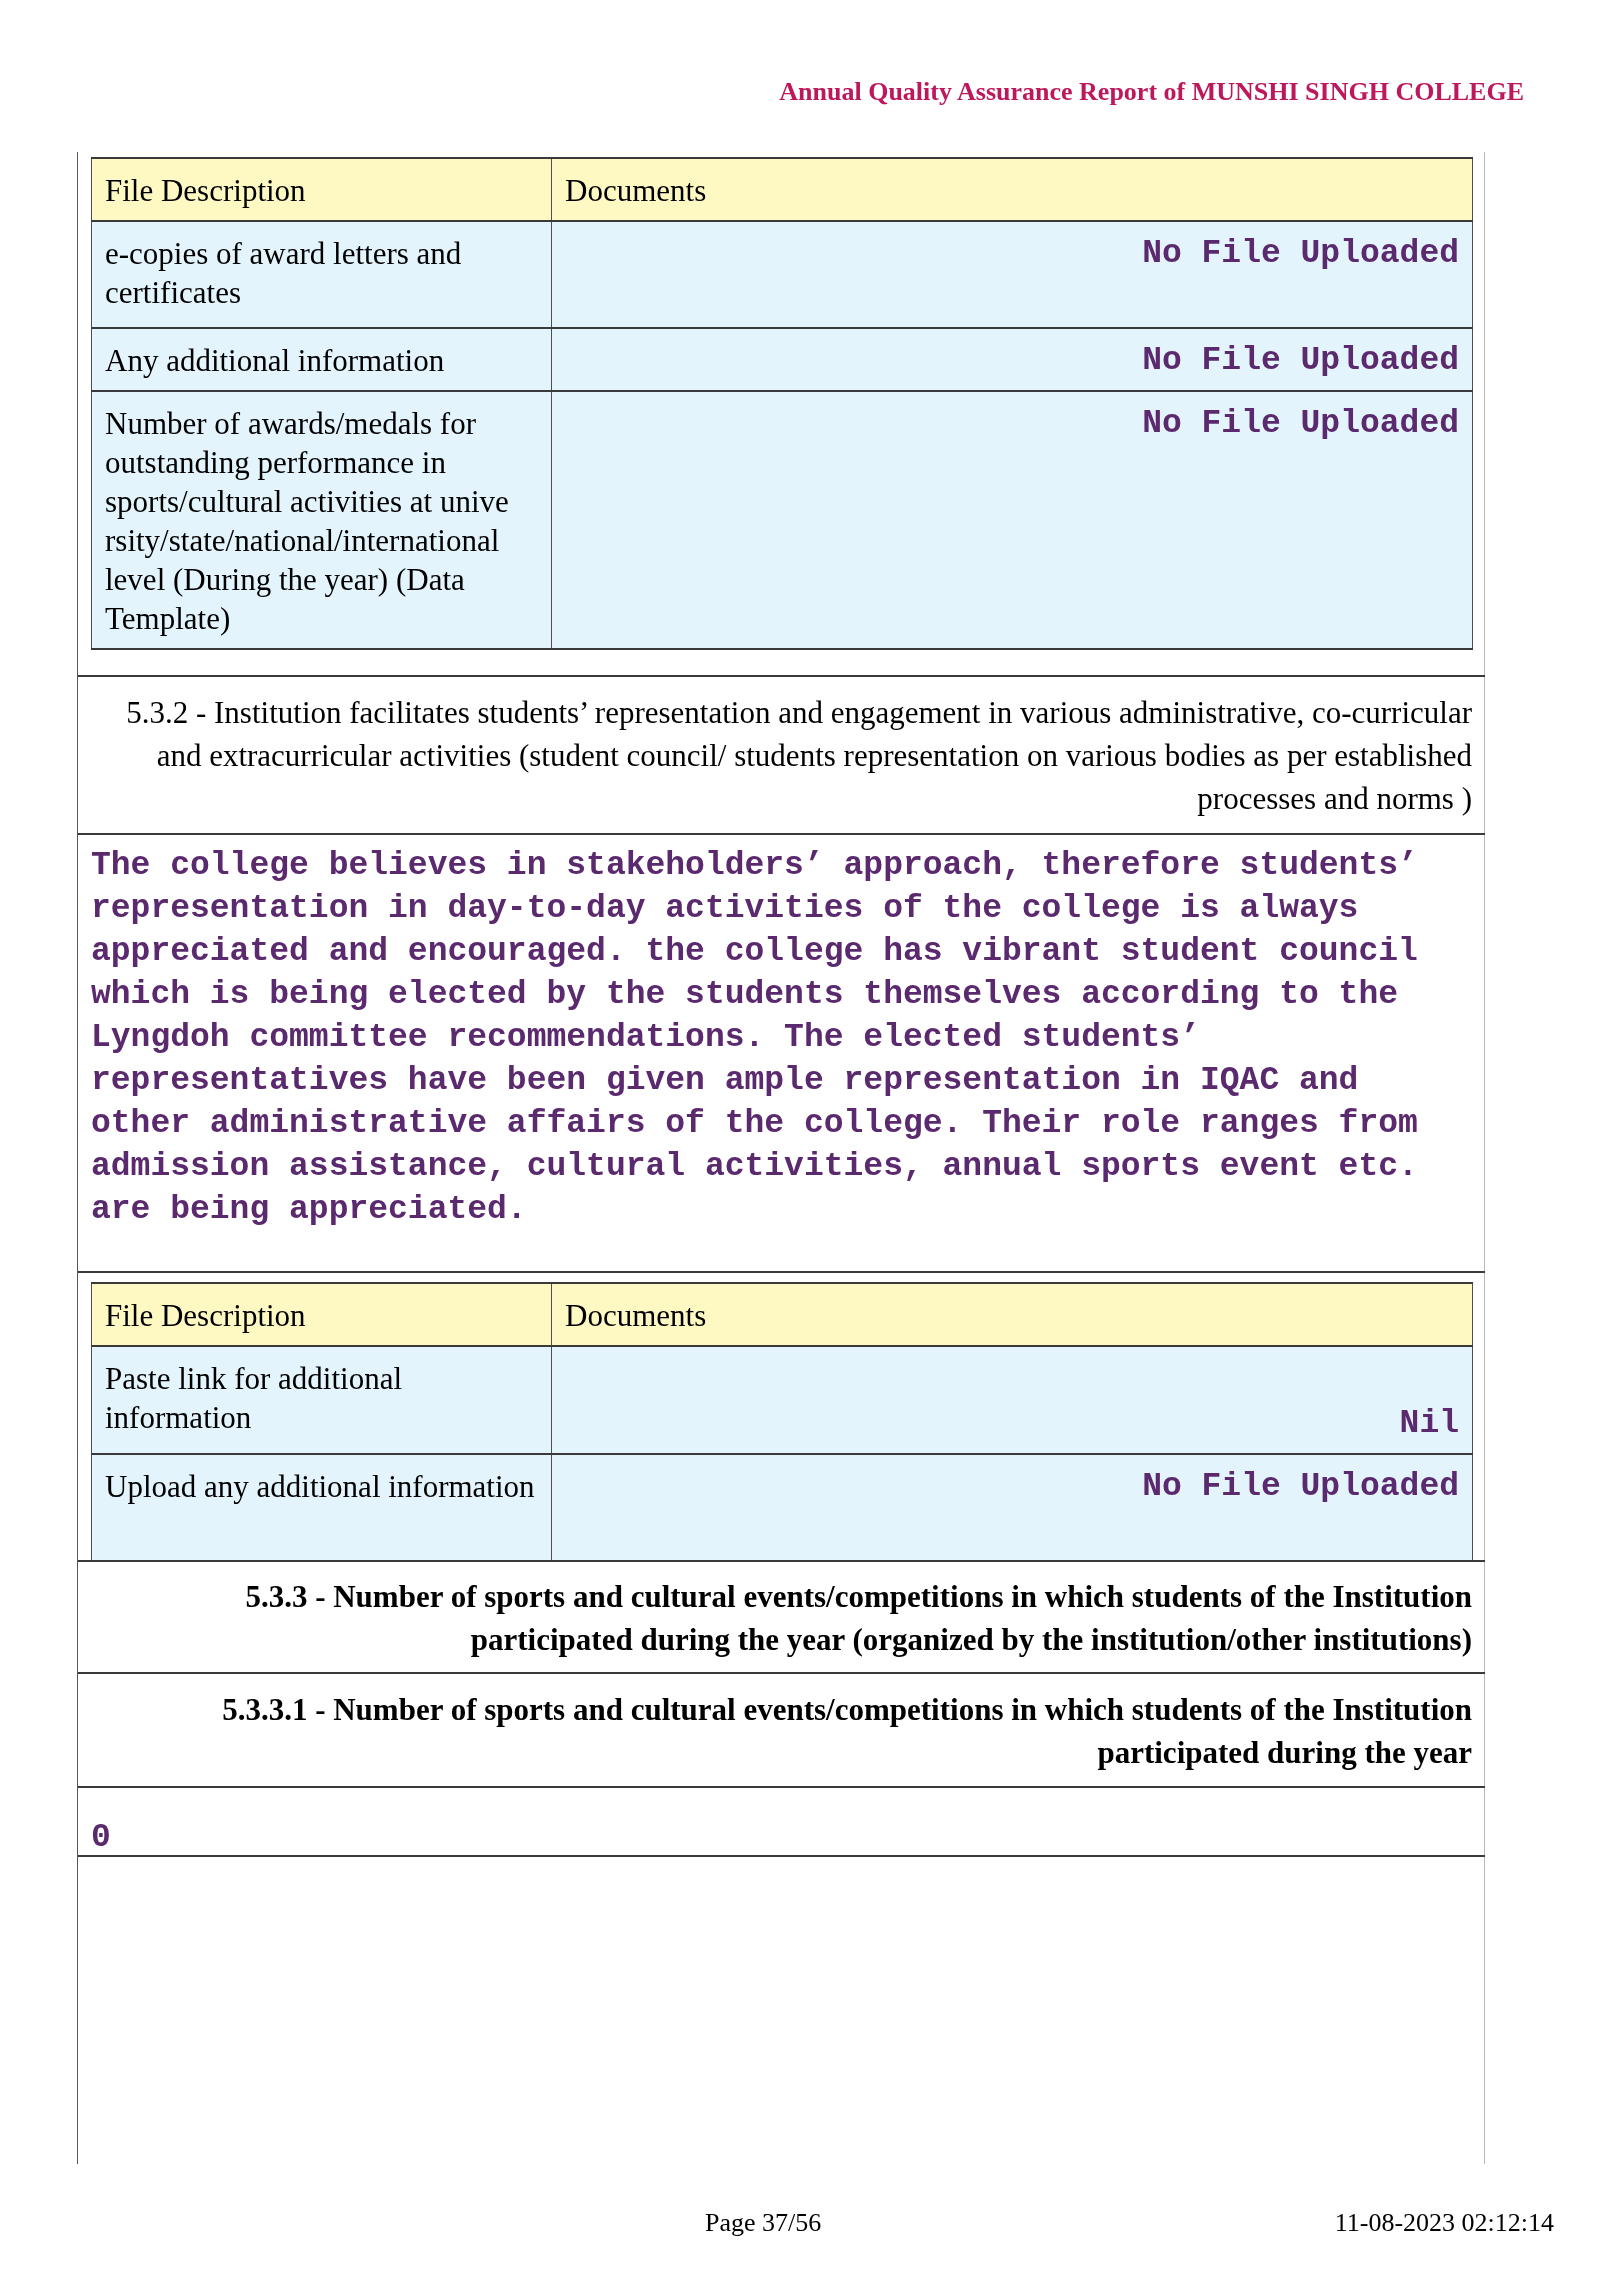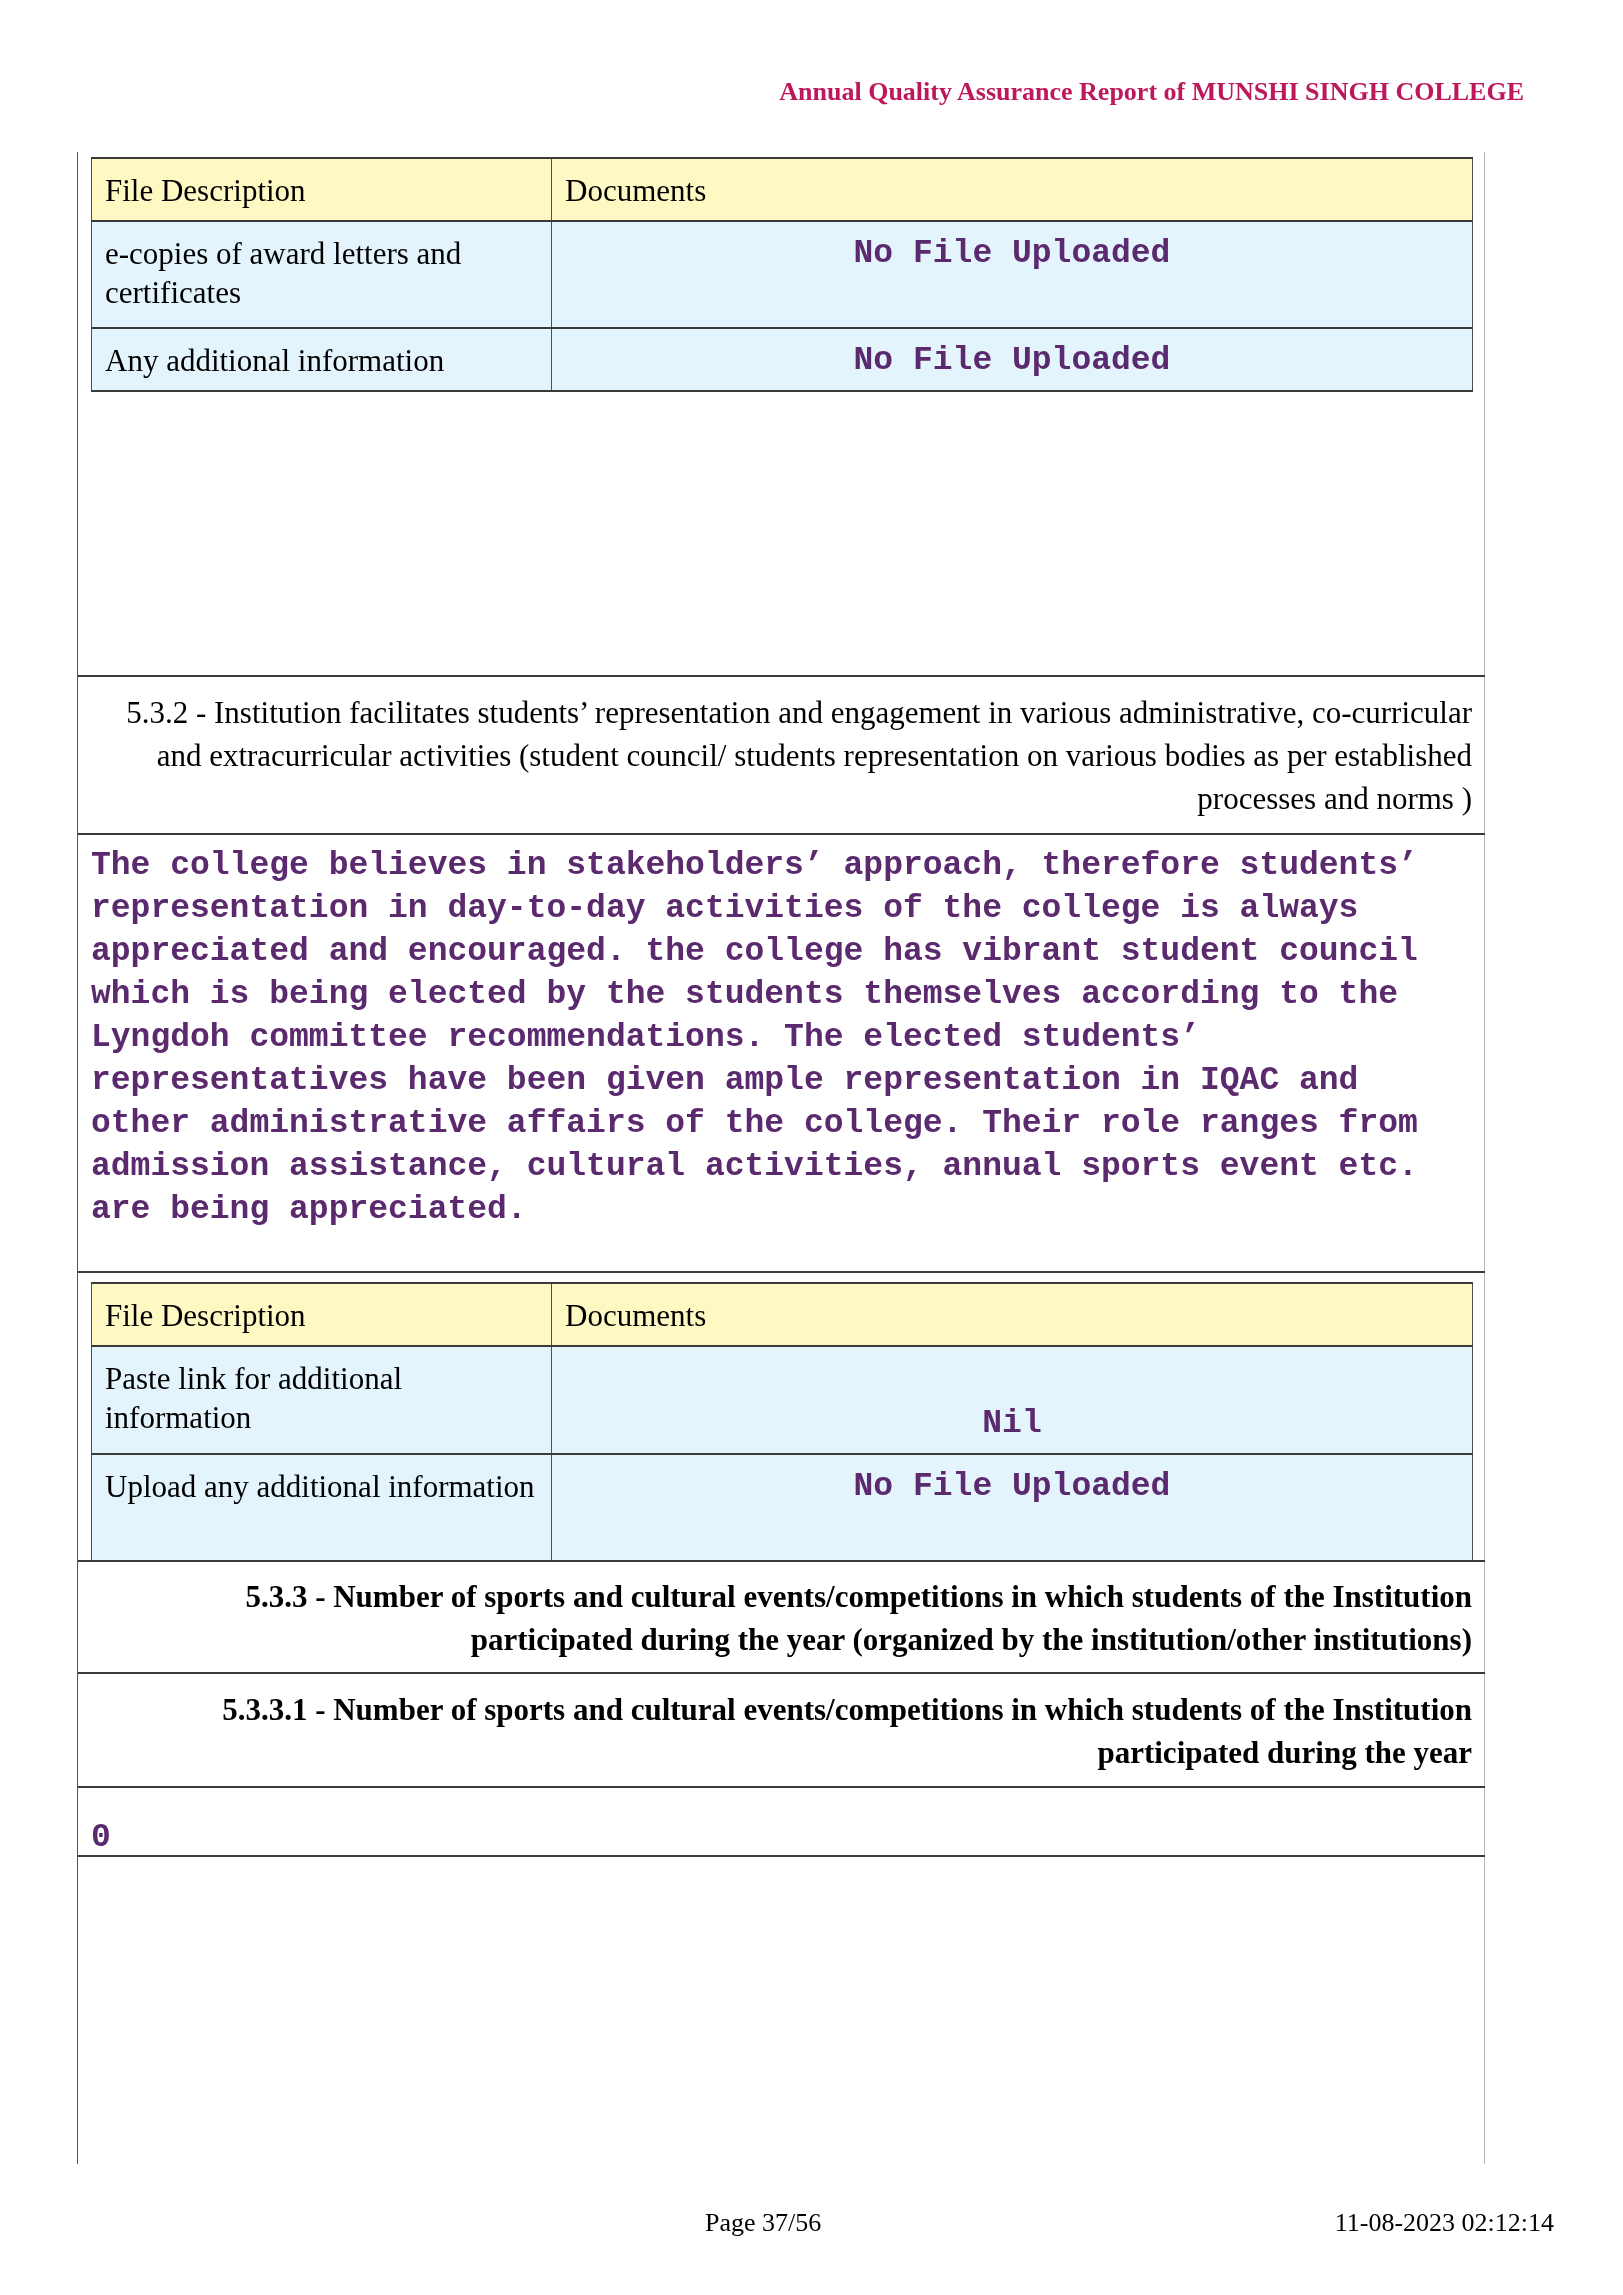--- a/index.html
+++ b/index.html
@@ -68,21 +68,21 @@
       border-bottom: 2.6px solid #3a3a3a;
     }
     table.docs td.col-desc, table.docs th.col-desc {
       width: 433px;
     }
     .mono-value {
       font-family: "Liberation Mono", "DejaVu Sans Mono", monospace;
       font-weight: bold;
       color: #5b2a6e;
       font-size: 33px;
-      text-align: center;
+      text-align: right;
       display: block;
     }
     .question {
       font-size: 31px;
       line-height: 43px;
       padding: 14.4px 13px 13px 13px;
       text-align: right;
     }
     .question.bold {
       font-weight: bold;
@@ -120,20 +120,26 @@
         <th>Documents</th>
       </tr>
       <tr class="row">
         <td class="col-desc" style="height:82px;">e-copies of award letters and certificates</td>
         <td>
               <span class="mono-value">No File Uploaded</span>
             </td>
       </tr>
       <tr class="row">
         <td class="col-desc">Any additional information</td>
+        <td>
+              <span class="mono-value">No File Uploaded</span>
+            </td>
+      </tr>
+      <tr class="row">
+        <td class="col-desc">Number of awards/medals for outstanding performance in sports/cultural activities at unive rsity/state/national/international level (During the year) (Data Template)</td>
         <td>
               <span class="mono-value">No File Uploaded</span>
             </td>
       </tr>
     </tbody>
       </table>
   </div>
 
   <div class="block block-divider" style="top:525px; height:158px;">
     <div class="question">5.3.2 - Institution facilitates students’ representation and engagement in various administrative, co-curricular and extracurricular activities (student council/ students representation on various bodies as per established processes and norms )</div>

